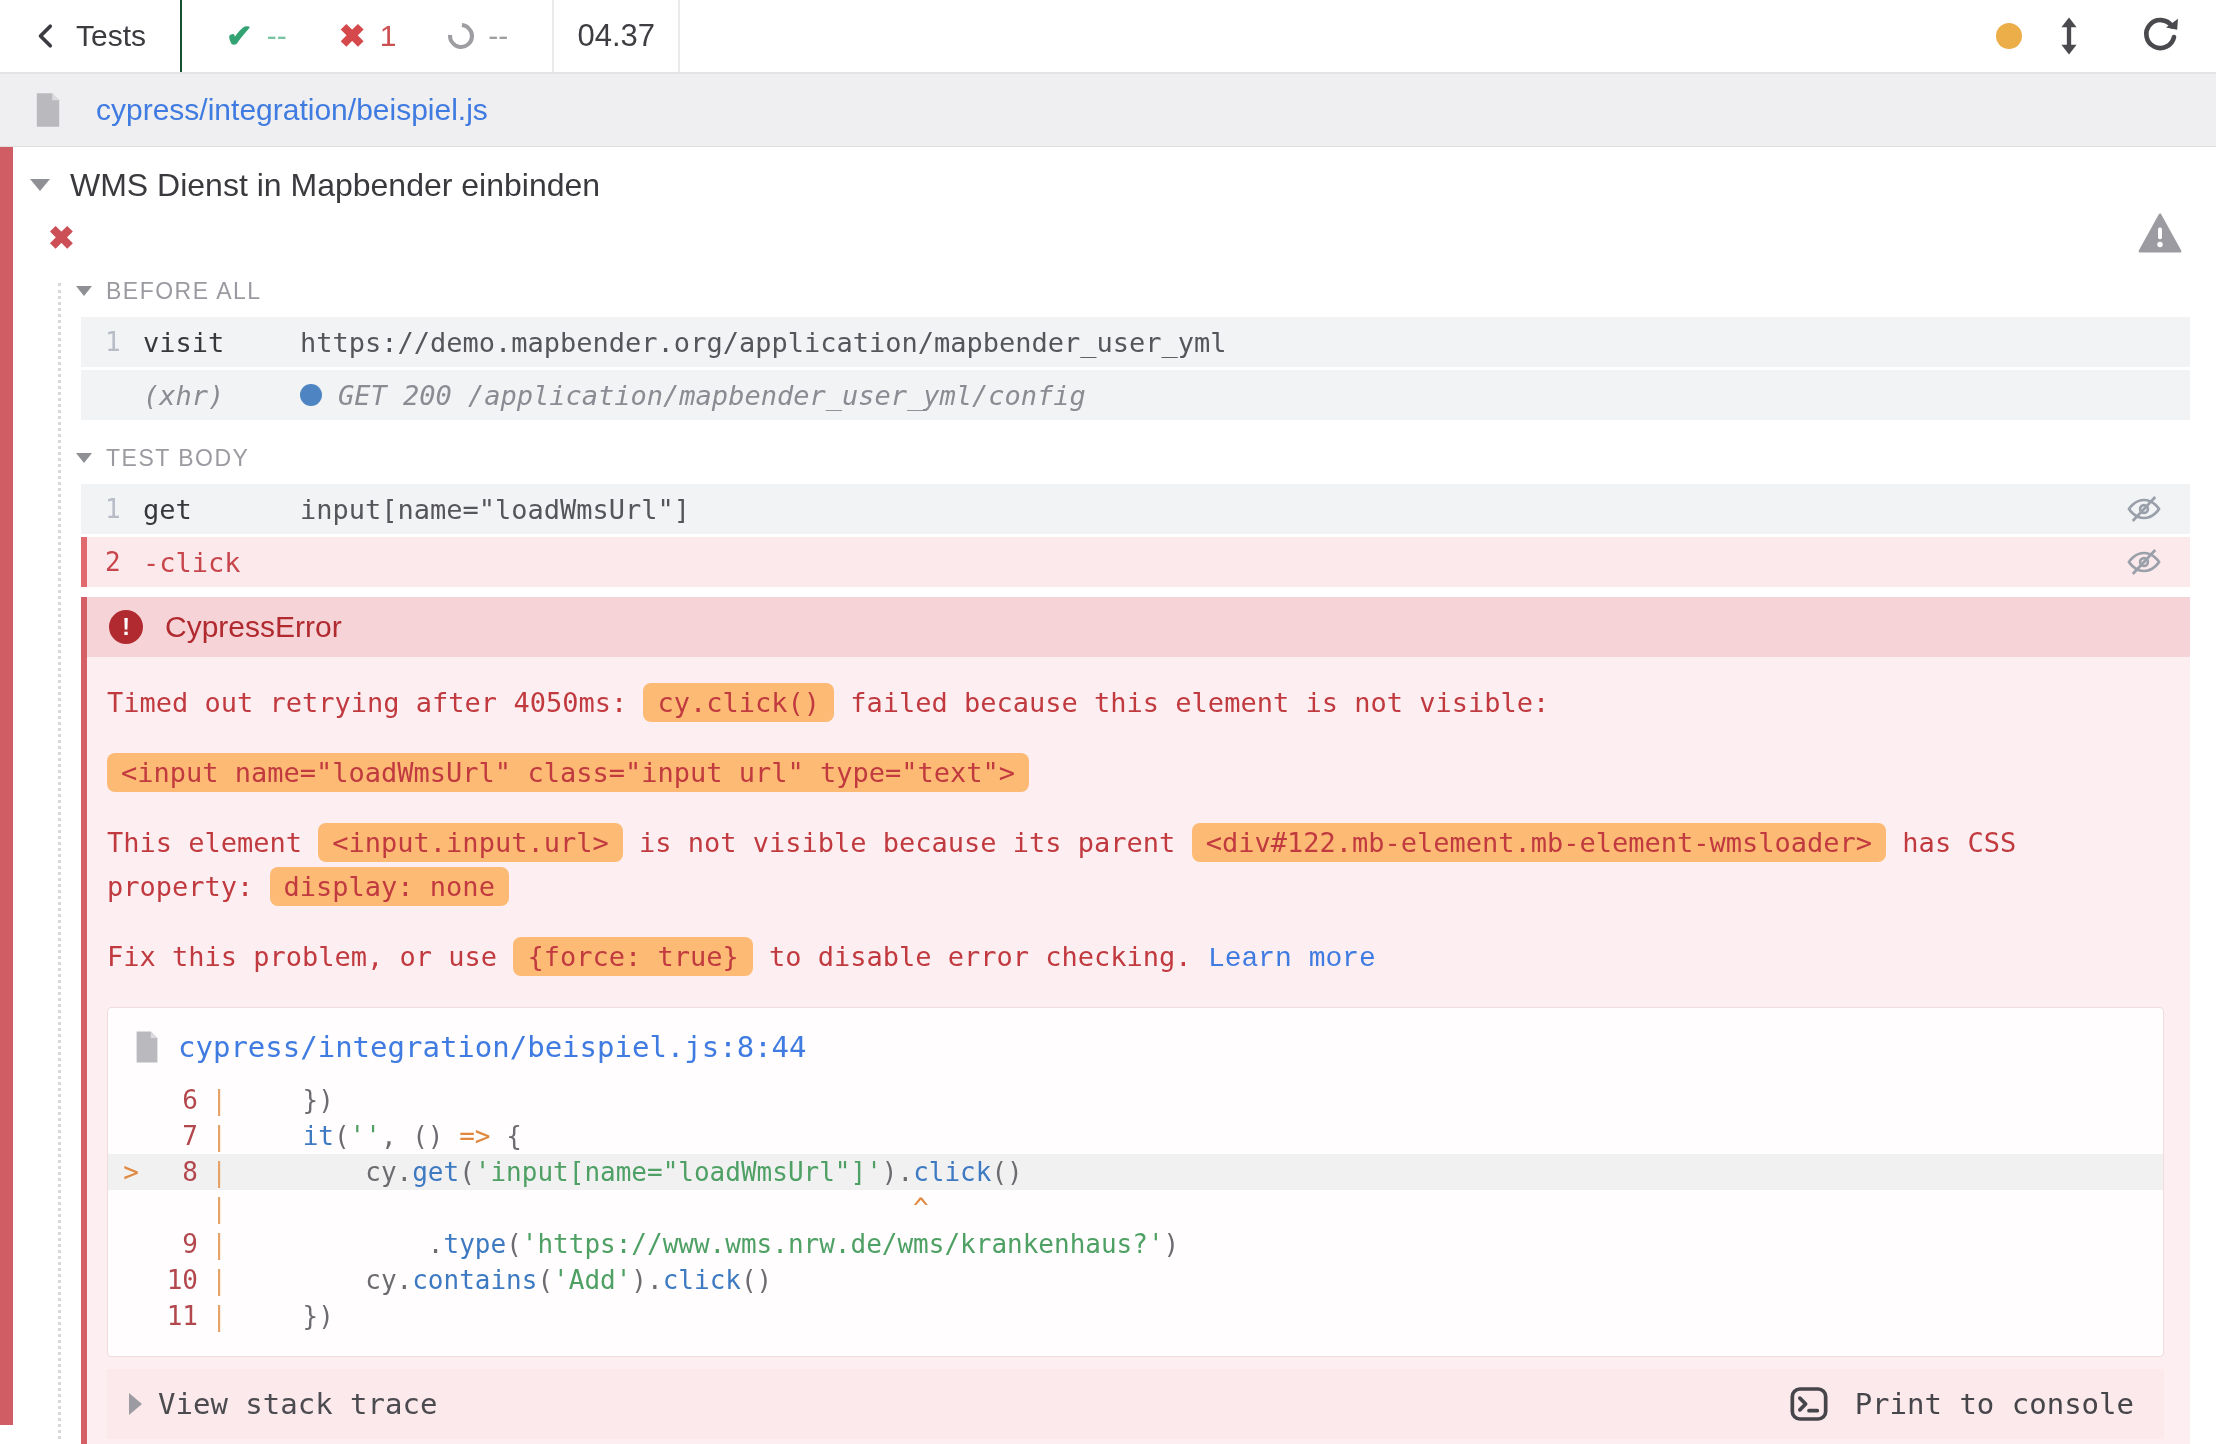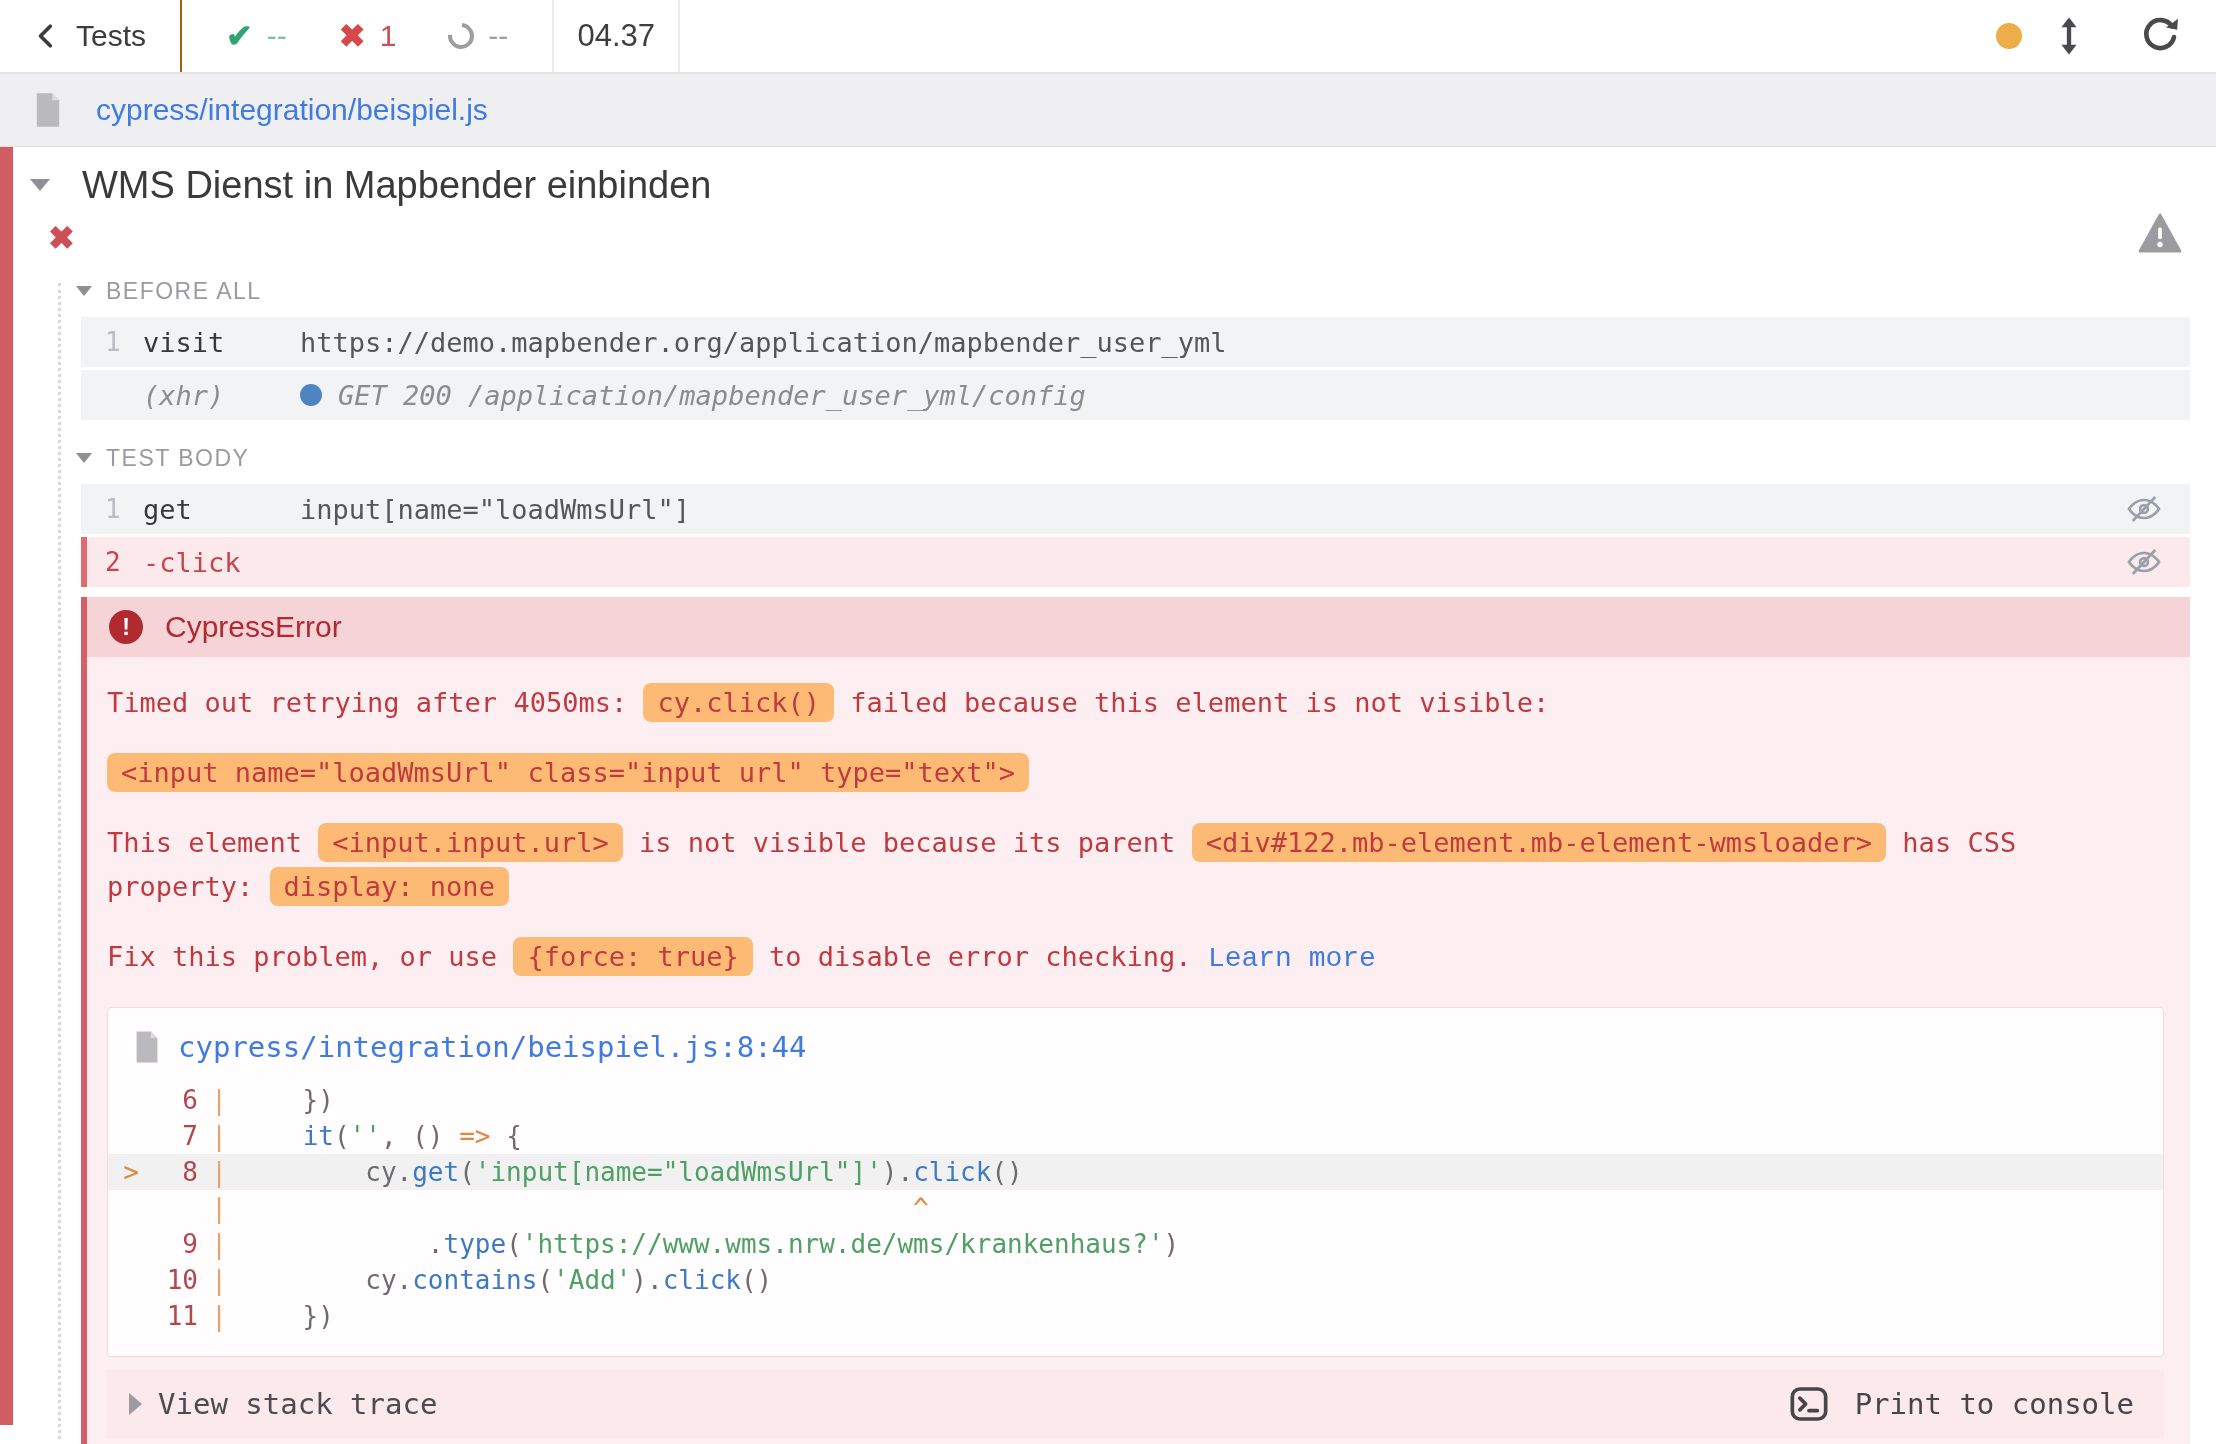--- a/index.html
+++ b/index.html
@@ -1,21 +1,21 @@
 <!DOCTYPE html>
 <html><head>
 <meta charset="utf-8">
 <style>
   * { box-sizing: border-box; margin: 0; padding: 0; }
   html,body { width:2216px; height:1444px; overflow:hidden; background:#fff;
     font-family:"Liberation Sans", sans-serif; }
 
   
   .topbar { height:74px; border-bottom:2px solid #e4e4e6; display:flex; align-items:stretch; background:#fff; }
-  .back-btn { display:flex; align-items:center; gap:16px; padding:0 34px; border-right:2px solid #a16207;
+  .back-btn { display:flex; align-items:center; gap:16px; padding:0 34px; border-right:2px solid #14532d;
     font-size:30px; color:#3c3c40; cursor:pointer; }
   .stats { display:flex; align-items:center; gap:52px; padding:0 44px; border-right:2px solid #eaeaec; }
   .stat { display:flex; align-items:center; gap:14px; font-size:30px; }
   .stat .glyph { font-size:32px; line-height:1; }
   .stat-pass .glyph { color:#33a373; font-weight:bold; }
   .stat-pass .val { color:#7cc3a4; }
   .stat-fail .glyph { color:#d5494c; font-weight:bold; }
   .stat-fail .val { color:#cc4f52; }
   .spinner-ring { width:26px; height:26px; border-radius:50%; border:4px solid #9d9da2; border-top-color:transparent;
     transform:rotate(-40deg); }
@@ -28,21 +28,21 @@
   .refresh { margin-left:58px; display:flex; cursor:pointer; }
 
   
   .filebar { height:73px; background:#efeff1; border-bottom:1px solid #dedee0; display:flex; align-items:center;
     gap:34px; padding-left:34px; }
   .filebar a { color:#3f7be0; text-decoration:none; font-size:30px; }
 
   
   .test-panel { position:relative; padding-top:16px; background:#fff; }
   .fail-bar { position:absolute; left:0; top:0; width:13px; height:1278px; background:#d05c64; }
-  .suite-row { display:flex; align-items:center; gap:32px; padding-left:30px; height:44px; font-size:38px;
+  .suite-row { display:flex; align-items:center; gap:20px; padding-left:30px; height:44px; font-size:32px;
     color:#3a3a3e; cursor:pointer; }
   .tri-down { width:0; height:0; border-left:10px solid transparent; border-right:10px solid transparent;
     border-top:12px solid #8f8f96; }
   .tri-down.small { border-left-width:8px; border-right-width:8px; border-top-width:10px; }
   .tri-right { width:0; height:0; border-top:11px solid transparent; border-bottom:11px solid transparent;
     border-left:13px solid #9b9ba1; }
   .failx-row { position:relative; margin-top:10px; height:42px; padding-left:48px; display:flex; align-items:center; }
   .fail-x { color:#cc4e56; font-size:32px; font-weight:bold; line-height:1; }
   .warn-icon { position:absolute; right:34px; top:-4px; }
 

